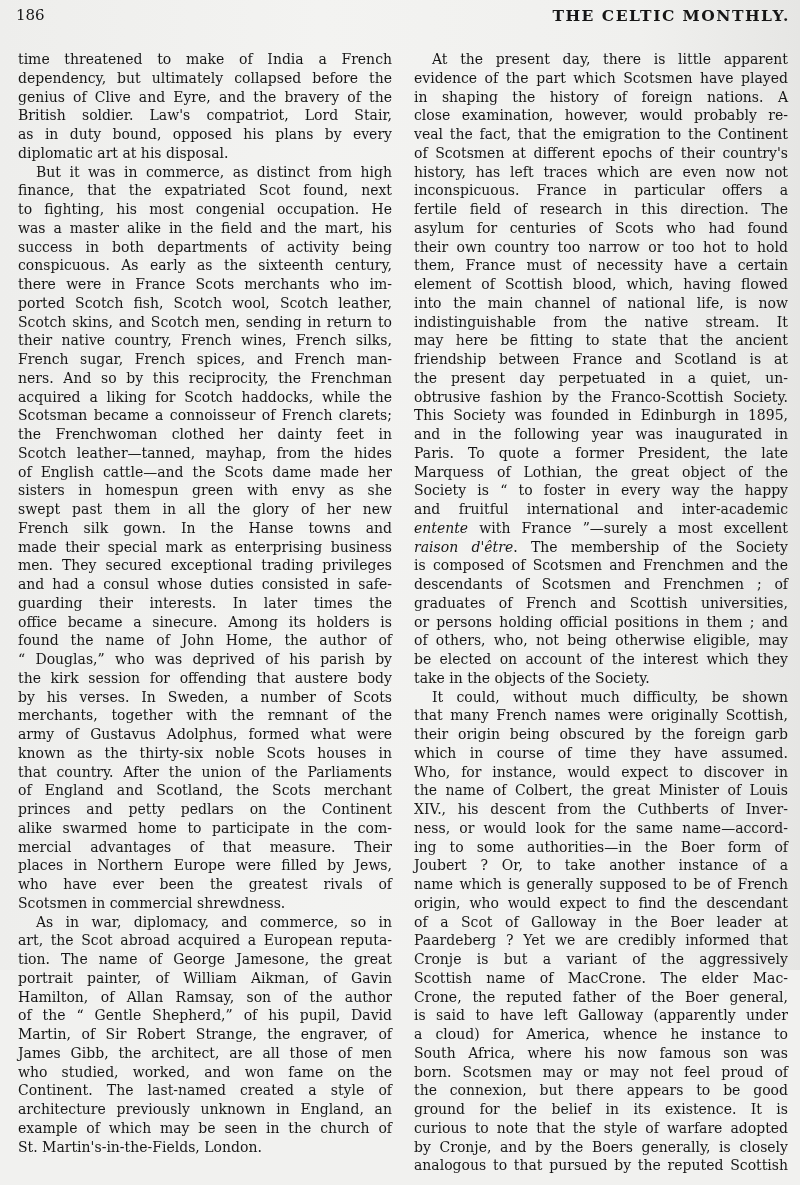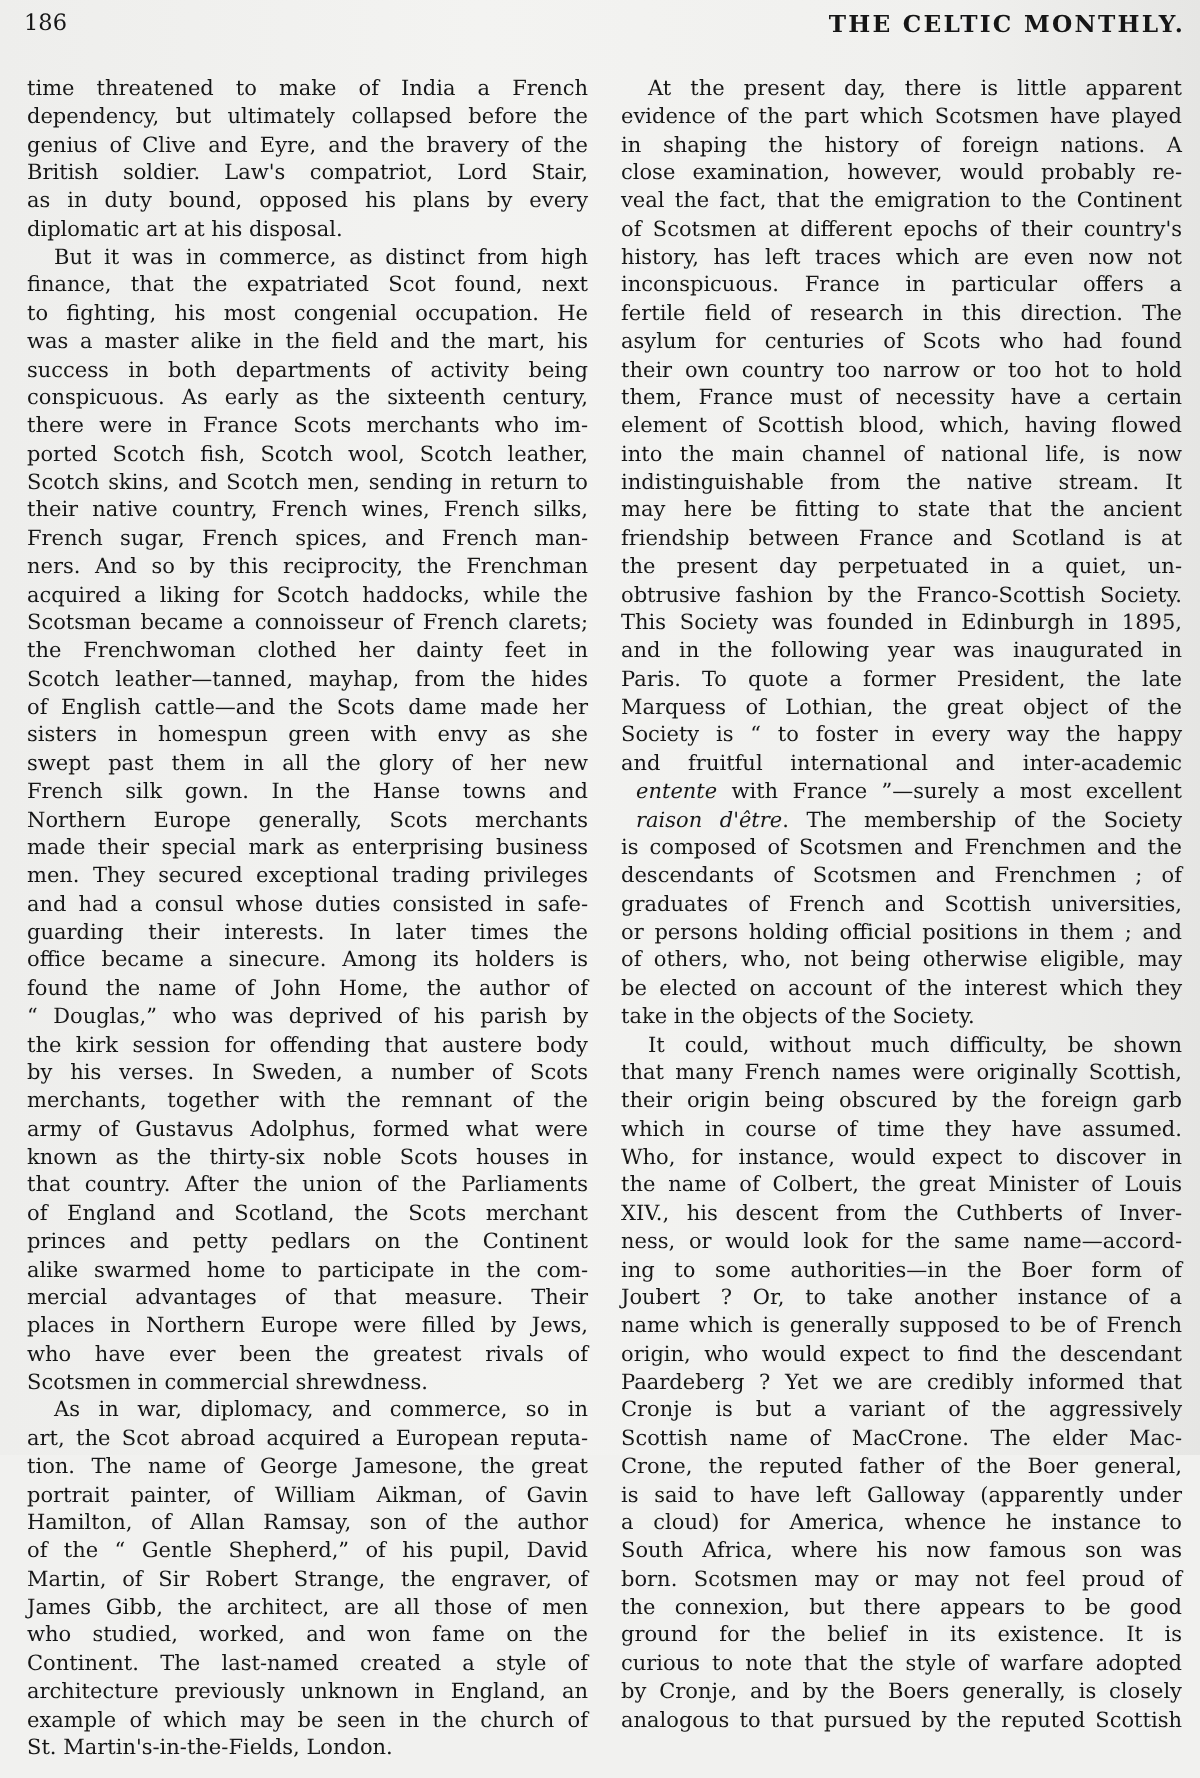--- a/index.html
+++ b/index.html
@@ -62,21 +62,21 @@
       text-align: justify;
       text-align-last: justify;
       height: 18.75px;
     }
     .line.last {
       text-align-last: left;
     }
     .line.indent {
       padding-left: 18px;
     }
-    .it { font-style: italic; margin-left: 10px; }
+    .it { font-style: italic; }
   </style>
 </head>
 <body>
 
 <div class="page">
 
   <div class="header">
     <span class="page-number">186</span>
     <div class="running-title">THE CELTIC MONTHLY.</div>
   </div>
@@ -101,21 +101,20 @@
     <span class="line">French sugar, French spices, and French man-</span>
     <span class="line">ners.  And so by this reciprocity, the Frenchman</span>
     <span class="line">acquired a liking for Scotch haddocks, while the</span>
     <span class="line">Scotsman became a connoisseur of French clarets;</span>
     <span class="line">the Frenchwoman clothed her dainty feet in</span>
     <span class="line">Scotch leather—tanned, mayhap, from the hides</span>
     <span class="line">of English cattle—and the Scots dame made her</span>
     <span class="line">sisters in homespun green with envy as she</span>
     <span class="line">swept past them in all the glory of her new</span>
     <span class="line">French silk gown.  In the Hanse towns and</span>
-    <span class="line">Northern Europe generally, Scots merchants</span>
     <span class="line">made their special mark as enterprising business</span>
     <span class="line">men.  They secured exceptional trading privileges</span>
     <span class="line">and had a consul whose duties consisted in safe-</span>
     <span class="line">guarding their interests.  In later times the</span>
     <span class="line">office became a sinecure.  Among its holders is</span>
     <span class="line">found the name of John Home, the author of</span>
     <span class="line">“ Douglas,” who was deprived of his parish by</span>
     <span class="line">the kirk session for offending that austere body</span>
     <span class="line">by his verses.  In Sweden, a number of Scots</span>
     <span class="line">merchants, together with the remnant of the</span>
@@ -184,20 +183,21 @@
     <span class="line">their origin being obscured by the foreign garb</span>
     <span class="line">which in course of time they have assumed.</span>
     <span class="line">Who, for instance, would expect to discover in</span>
     <span class="line">the name of Colbert, the great Minister of Louis</span>
     <span class="line">XIV., his descent from the Cuthberts of Inver-</span>
     <span class="line">ness, or would look for the same name—accord-</span>
     <span class="line">ing to some authorities—in the Boer form of</span>
     <span class="line">Joubert ?  Or, to take another instance of a</span>
     <span class="line">name which is generally supposed to be of French</span>
     <span class="line">origin, who would expect to find the descendant</span>
+    <span class="line">of a Scot of Galloway in the Boer leader at</span>
     <span class="line">Paardeberg ?  Yet we are credibly informed that</span>
     <span class="line">Cronje is but a variant of the aggressively</span>
     <span class="line">Scottish name of MacCrone.  The elder Mac-</span>
     <span class="line">Crone, the reputed father of the Boer general,</span>
     <span class="line">is said to have left Galloway (apparently under</span>
     <span class="line">a cloud) for America, whence he instance to</span>
     <span class="line">South Africa, where his now famous son was</span>
     <span class="line">born.  Scotsmen may or may not feel proud of</span>
     <span class="line">the connexion, but there appears to be good</span>
     <span class="line">ground for the belief in its existence.  It is</span>

